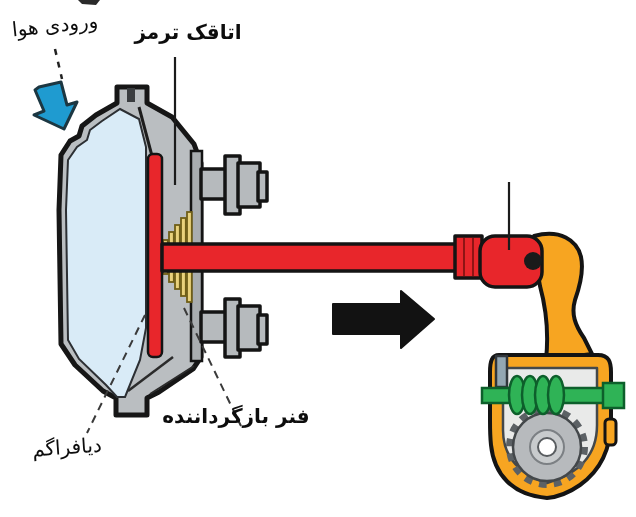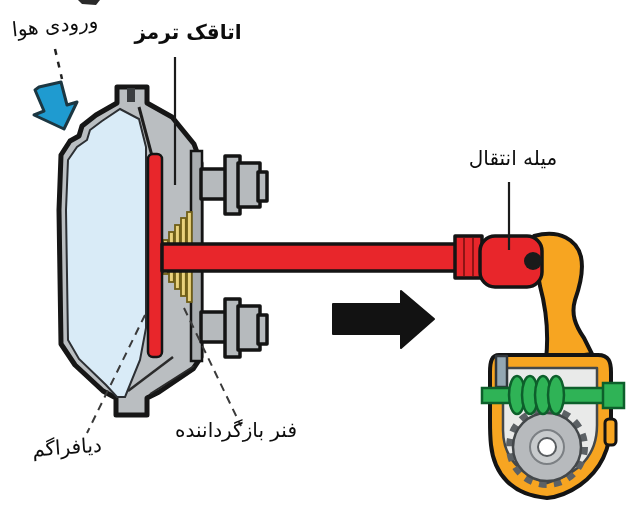--- a/index.html
+++ b/index.html
@@ -9,21 +9,21 @@
   }
   .stage svg{position:absolute;left:0;top:0;}
   .lbl{
     position:absolute;color:#0d0d0d;font-size:20px;line-height:1.25;
     white-space:nowrap;direction:rtl;text-align:center;
   }
   .lbl-air{left:2px;top:13px;width:106px;transform:rotate(-6deg);}
   .lbl-chamber{left:119px;top:20px;width:138px;font-weight:bold;}
   .lbl-rod{left:450px;top:146px;width:126px;}
   .lbl-dia{left:16px;top:435px;width:102px;transform:rotate(-4deg);}
-  .lbl-spring{left:145px;top:418px;width:182px;}
+  .lbl-spring{left:145px;top:404px;width:182px;font-weight:bold;}
 </style>
 </head>
 <body>
 
 <div class="stage">
 
   <svg width="636" height="517" viewBox="0 0 636 517">
 
     <path d="M78,0 L100,0 L96,5 L82,4 Z" fill="#2a2a2a"></path>
 
@@ -111,17 +111,16 @@
 
     <path d="M175,57 L175,185" stroke="#1b1b1b" stroke-width="2.2" fill="none"></path>
     <path d="M509,182 L509,250" stroke="#1b1b1b" stroke-width="2.2" fill="none"></path>
     <path d="M55,49 L62,79" stroke="#222222" stroke-width="2.5" stroke-dasharray="6 7" fill="none"></path>
     <path d="M145,315 L87,433" stroke="#3a3a3a" stroke-width="2" stroke-dasharray="8 6" fill="none"></path>
     <path d="M184,308 L241,426" stroke="#3a3a3a" stroke-width="2" stroke-dasharray="8 6" fill="none"></path>
   </svg>
 
   <div class="lbl lbl-air" dir="rtl">ورودی هوا</div>
   <div class="lbl lbl-chamber" dir="rtl">اتاقک ترمز</div>
-  <div class="lbl lbl-rod" dir="rtl">میله انتقال</div>
   <div class="lbl lbl-dia" dir="rtl">دیافراگم</div>
   <div class="lbl lbl-spring" dir="rtl">فنر بازگرداننده</div>
 
 </div>
 
 </body></html>

